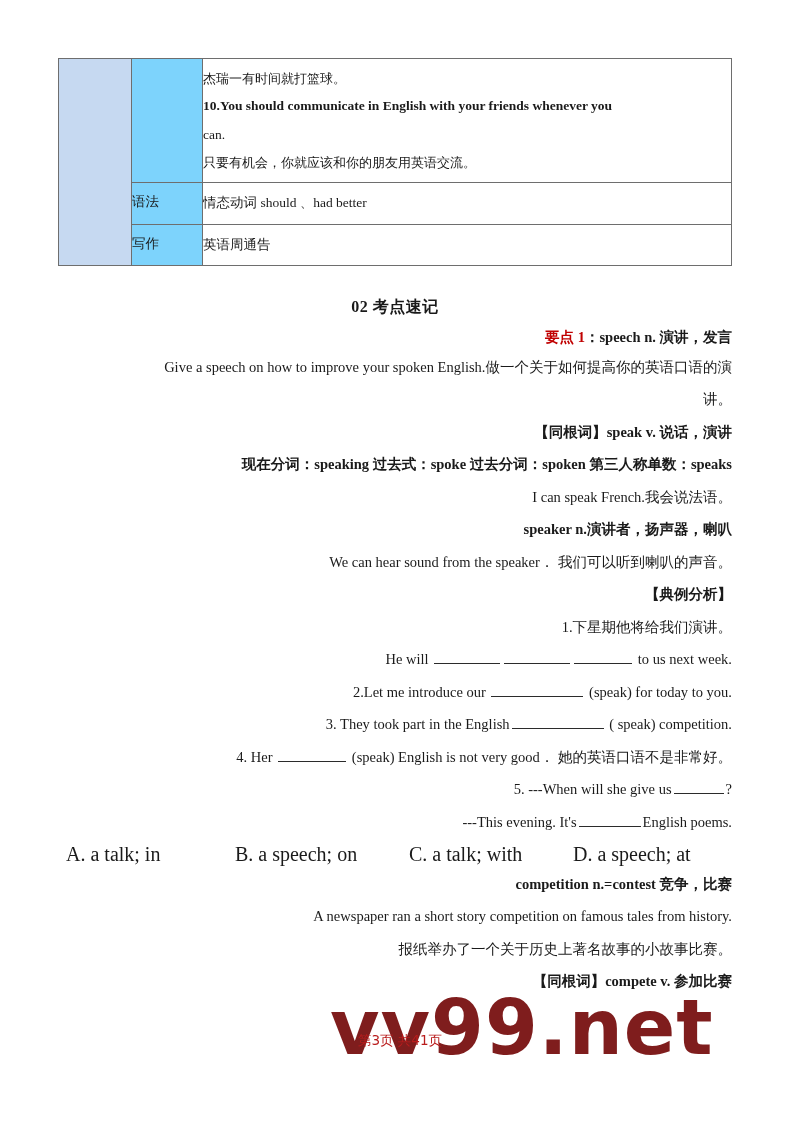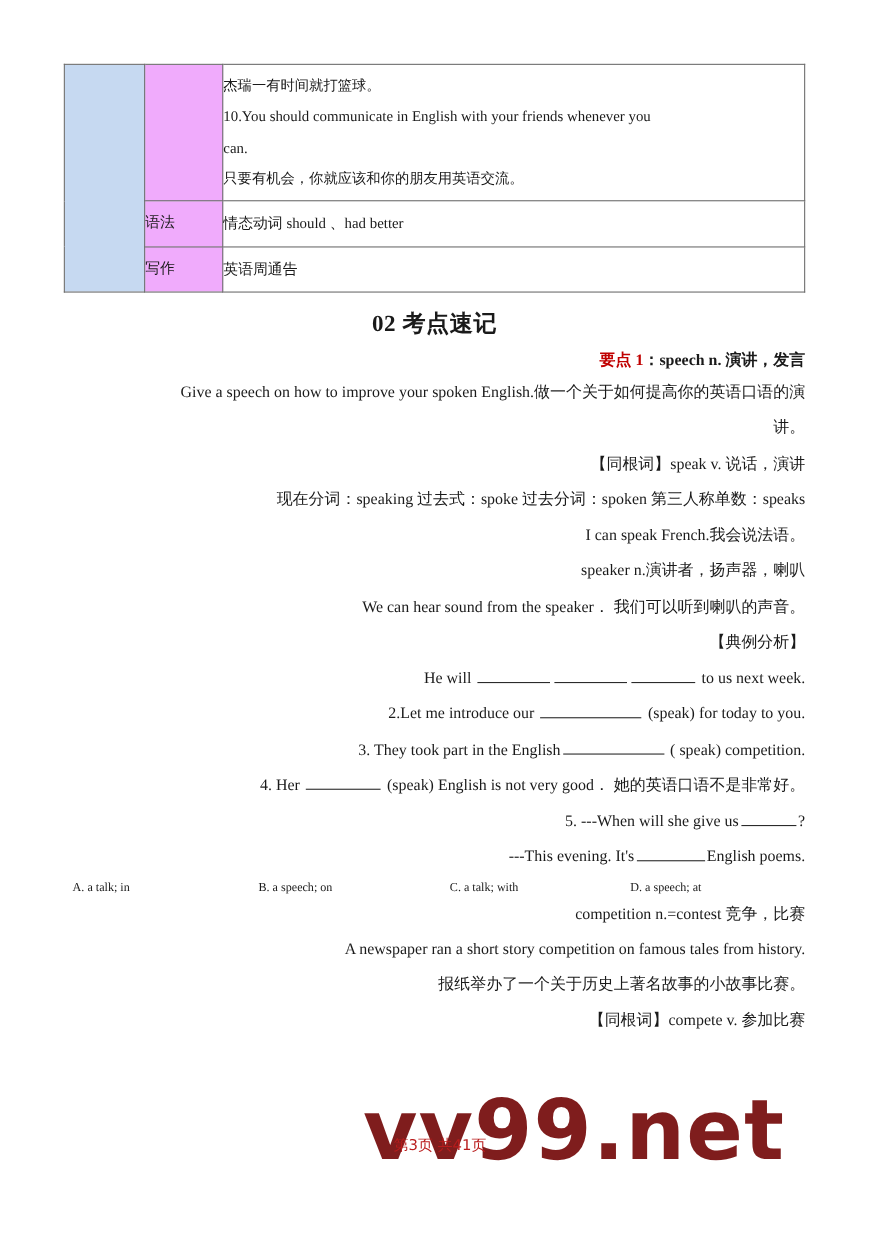--- a/index.html
+++ b/index.html
@@ -45,92 +45,93 @@
     font-size: 13.5px;
     line-height: 1.95;
   }
   td.col-blue {
     width: 72px;
     background: #c6d9f1;
     border-right: 1px solid #8a8a8a;
   }
   td.col-tan {
     width: 70px;
-    background: #f0abfc;
+    background: #7dd3fc;
     font-size: 14px;
     color: #1a1a1a;
     padding-left: 9px;
     margin-left: 28px;
   }
   td.col-main {
     background: #ffffff;
     padding-left: 10px;
     padding-right: 10px;
   }
   .cell-line {
     display: block;
     margin: 0;
     padding: 1px 0;
   }
   .cell-line.justify {
     text-align: justify;
     text-align-last: left;
+    font-weight: bold;
   }
   .cell-line.cn {
     font-family: "DejaVu Sans", "Liberation Sans", sans-serif;
     font-size: 13px;
   }
   .row-short td { line-height: 1.9; }
 
   
   .section-head {
     text-align: center;
     font-weight: bold;
-    font-size: 21px;
-    margin: 14px 0 6px 0;
+    font-size: 16px;
+    margin: 31px 0 6px 0;
     letter-spacing: 0.5px;
   }
   .keypoint {
     font-weight: bold;
     font-size: 14.5px;
     margin: 10px 0 4px 0;
     text-align: right;
   }
   .keypoint .kp-red {
     color: #c00000;
   }
   p.body-line {
     margin: 0;
     padding: 5px 0;
     font-size: 14.5px;
     line-height: 1.55;
     text-align: right;
   }
   p.body-line.bold {
-    font-weight: normal;
+    font-weight: bold;
   }
   .blank {
     display: inline-block;
     border-bottom: 1px solid #2b2b2b;
     vertical-align: baseline;
     height: 0.95em;
     margin: 0 2px;
   }
   .blank.w1 { width: 66px; }
   .blank.w2 { width: 66px; }
   .blank.w3 { width: 58px; }
   .blank.w4 { width: 92px; }
   .blank.w5 { width: 92px; }
   .blank.w6 { width: 68px; }
   .blank.w7 { width: 50px; }
   .blank.w8 { width: 62px; }
 
   .choices {
     display: flex;
-    font-size: 11px;
+    font-size: 20px;
     padding: 5px 0 2px 8px;
   }
   .choices span { display: inline-block; }
   .choice-a { width: 170px; }
   .choice-b { width: 175px; }
   .choice-c { width: 165px; }
   .choice-d { width: 160px; }
 
   
   .watermark {
@@ -199,20 +200,21 @@
 
     <p class="body-line">Give a speech on how to improve your spoken English.做一个关于如何提高你的英语口语的演</p>
     <p class="body-line">讲。</p>
     <p class="body-line bold">【同根词】speak v. 说话，演讲</p>
     <p class="body-line bold">现在分词：speaking 过去式：spoke 过去分词：spoken 第三人称单数：speaks</p>
     <p class="body-line">I can speak French.我会说法语。</p>
     <p class="body-line bold">speaker n.演讲者，扬声器，喇叭</p>
     <p class="body-line">We can hear sound from the speaker． 我们可以听到喇叭的声音。</p>
     <p class="body-line bold">【典例分析】</p>
 
+    <p class="body-line">1.下星期他将给我们演讲。</p>
     <p class="body-line"><span>He will </span><span class="blank w1"></span><span class="blank w2"></span><span class="blank w3"></span><span> to us next week.</span></p>
 
     <p class="body-line"><span>2.Let me introduce our </span><span class="blank w4"></span><span> (speak) for today to you.</span></p>
 
     <p class="body-line"><span>3. They took part in the English</span><span class="blank w5"></span><span> ( speak) competition.</span></p>
 
     <p class="body-line"><span>4. Her </span><span class="blank w6"></span><span> (speak) English is not very good． 她的英语口语不是非常好。</span></p>
 
     <p class="body-line"><span>5. ---When will she give us</span><span class="blank w7"></span><span>?</span></p>
 

